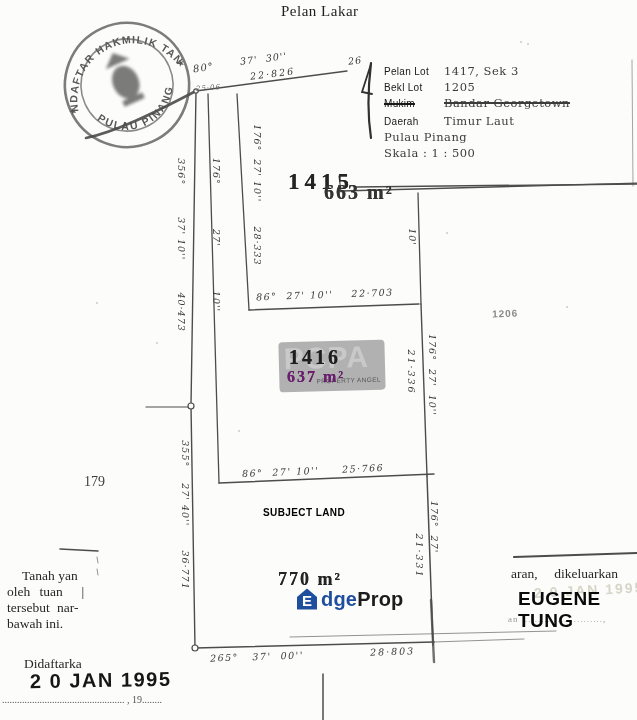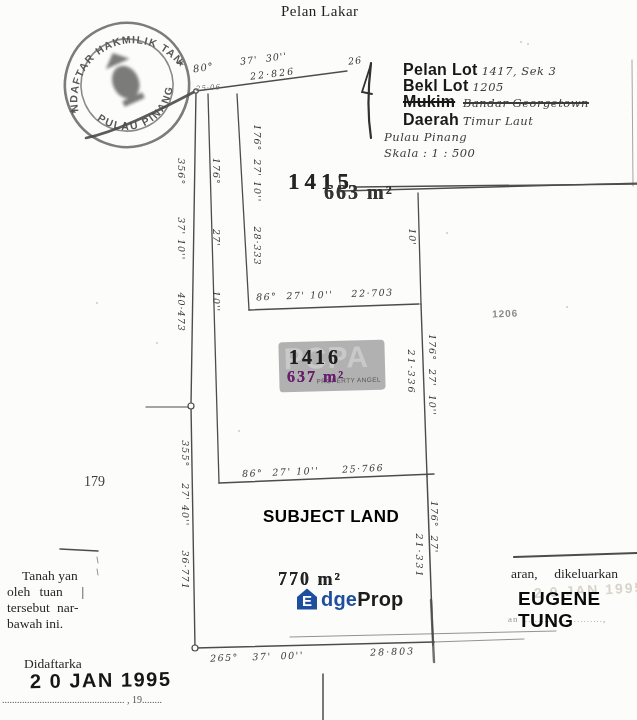--- a/index.html
+++ b/index.html
@@ -9,34 +9,34 @@
   .title{font-size:15px;letter-spacing:.5px;color:#1f1f1f;}
   
   .bl{position:absolute;font-family:"DejaVu Serif",serif;font-style:italic;font-size:9.5px;
       color:#3a3a3a;letter-spacing:1px;white-space:pre;z-index:3;}
   .v{transform:translate(-50%,-50%) rotate(90deg);transform-origin:center;}
   .lotnum{position:absolute;font-family:Liberation Serif, serif;font-weight:bold;
           color:#242424;white-space:pre;z-index:4;text-shadow:0 0 .5px #444;}
   .serifline{position:absolute;font-size:13.5px;color:#262626;white-space:pre;z-index:3;}
   .infobox{position:absolute;left:358px;top:55px;width:276px;height:130px;z-index:4;}
   .irow{position:absolute;white-space:nowrap;}
-  .ilabel{font-family:"Liberation Sans",sans-serif;font-weight:bold;font-size:16px;color:#181818;
-          letter-spacing:.3px;display:inline-block;min-width:56px;margin-left:19px;}
-  .ival{font-family:"DejaVu Serif",serif;font-style:italic;font-size:11.5px;color:#3c3c3c;letter-spacing:.5px;}
+  .ilabel{font-family:"Liberation Sans",sans-serif;font-weight:normal;font-size:10px;color:#181818;
+          letter-spacing:.3px;display:inline-block;min-width:56px;}
+  .ival{font-family:"DejaVu Serif",serif;font-size:11.5px;color:#3c3c3c;letter-spacing:.5px;}
   .strike{text-decoration:line-through;text-decoration-thickness:1.5px;}
   .stampwrap{position:absolute;left:52px;top:10px;width:150px;height:150px;
              transform:rotate(-24deg);z-index:5;opacity:.92;}
   .wm{position:absolute;left:279px;top:341px;width:106px;height:50px;transform:rotate(-1.5deg);z-index:2;}
   .wm-blob{position:absolute;inset:0;background:#a6a6a6;opacity:.88;border-radius:4px;}
   .wm-letters{position:absolute;left:5px;top:0px;font-family:"Liberation Sans",sans-serif;
               font-weight:bold;font-size:30px;color:#c9c9c9;letter-spacing:1px;}
   .wm-caption{position:absolute;left:37px;top:36px;font-family:"Liberation Sans",sans-serif;
               font-size:6.5px;color:#585858;letter-spacing:.4px;white-space:nowrap;}
   .subject{position:absolute;left:263px;top:507px;font-family:"Liberation Sans",sans-serif;
-           font-weight:800;font-size:17px;color:#000;letter-spacing:.4px;z-index:4;}
+           font-weight:800;font-size:10px;color:#000;letter-spacing:.4px;z-index:4;}
   .agent{position:absolute;left:518px;top:588px;font-family:"Liberation Sans",sans-serif;
          font-weight:800;font-size:19px;color:#0a0a0a;letter-spacing:.4px;z-index:5;}
   .ghost{position:absolute;left:534px;top:582px;font-family:"Liberation Sans",sans-serif;
          font-weight:bold;font-size:14px;color:#b9b5a0;opacity:.55;transform:rotate(-3deg);
          letter-spacing:2px;z-index:2;white-space:pre;}
   .dots{position:absolute;font-size:10px;color:#555;white-space:pre;z-index:3;}
   .datestamp{position:absolute;left:30px;top:669px;font-family:"Liberation Sans",sans-serif;
              font-weight:800;font-size:20px;color:#161616;letter-spacing:1.5px;
              transform:rotate(-1deg);z-index:4;white-space:pre;}
   .brand{position:absolute;left:294px;top:586px;display:flex;align-items:center;z-index:6;}

